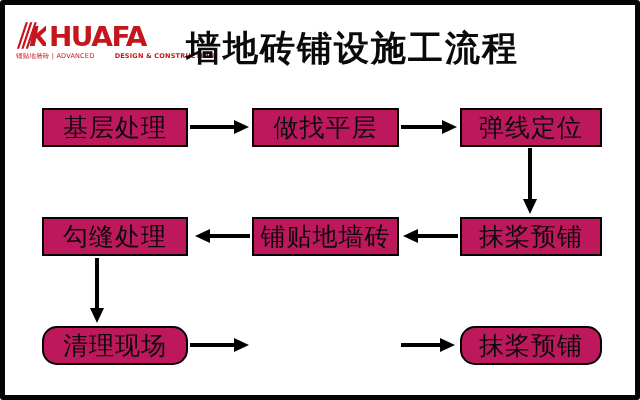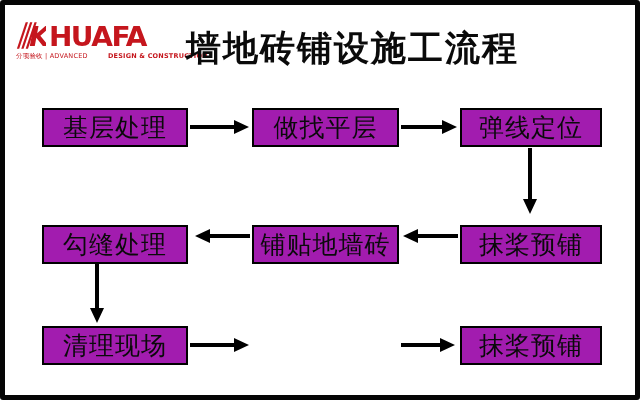--- a/index.html
+++ b/index.html
@@ -64,35 +64,35 @@
     letter-spacing: 2px;
     white-space: nowrap;
     text-align: right;
   }
   
   .node {
     position: absolute;
     box-sizing: border-box;
     height: 39px;
     border: 2px solid #000000;
-    background: #a21caf;
+    background: #be185d;
     display: flex;
     align-items: center;
     justify-content: center;
     font-size: 25px;
     letter-spacing: 1px;
     color: #0a0a0a;
     white-space: nowrap;
   }
   .col-a { left: 37px;  width: 146px; }
   .col-b { left: 247px; width: 147px; }
   .col-c { left: 455px; width: 142px; }
   .row-1 { top: 103px; }
-  .row-2 { top: 220px; }
-  .row-3 { top: 321px; }
+  .row-2 { top: 212px; }
+  .row-3 { top: 321px; border-radius: 15px; }
   .edges {
     position: absolute;
     left: 0;
     top: 0;
     width: 630px;
     height: 390px;
     pointer-events: none;
   }
 </style>
 </head>
@@ -105,21 +105,21 @@
       <svg class="logo-mark" viewBox="0 0 34 30">
         <g fill="#C5161D">
           <path d="M1,30 L11,0 h2.6 L3.6,30 z"></path>
           <path d="M6,30 L16,0 h2.6 L8.6,30 z"></path>
           <path d="M11,30 L21,0 h2.6 L13.6,30 z"></path>
         </g>
         <text x="15" y="27" font-size="30" font-weight="bold" font-style="italic" font-family="DejaVu Sans, sans-serif" fill="#C5161D">K</text>
       </svg>
       <div class="brand">HUAFA</div>
     </div>
-    <div class="tagline"><span>分项验收 | ADVANCED </span><span class="bold">DESIGN &amp; CONSTRUCTION</span></div>
+    <div class="tagline"><span>铺贴地墙砖 | ADVANCED </span><span class="bold">DESIGN &amp; CONSTRUCTION</span></div>
   </div>
 
   <div class="page-title">墙地砖铺设施工流程</div>
 
   <svg class="edges">
     <defs>
       <marker id="ah" markerUnits="userSpaceOnUse" markerWidth="16" markerHeight="14" refX="1" refY="7" orient="auto">
         <path d="M0,0 L15,7 L0,14 Z" fill="#000000"></path>
       </marker>
     </defs>

